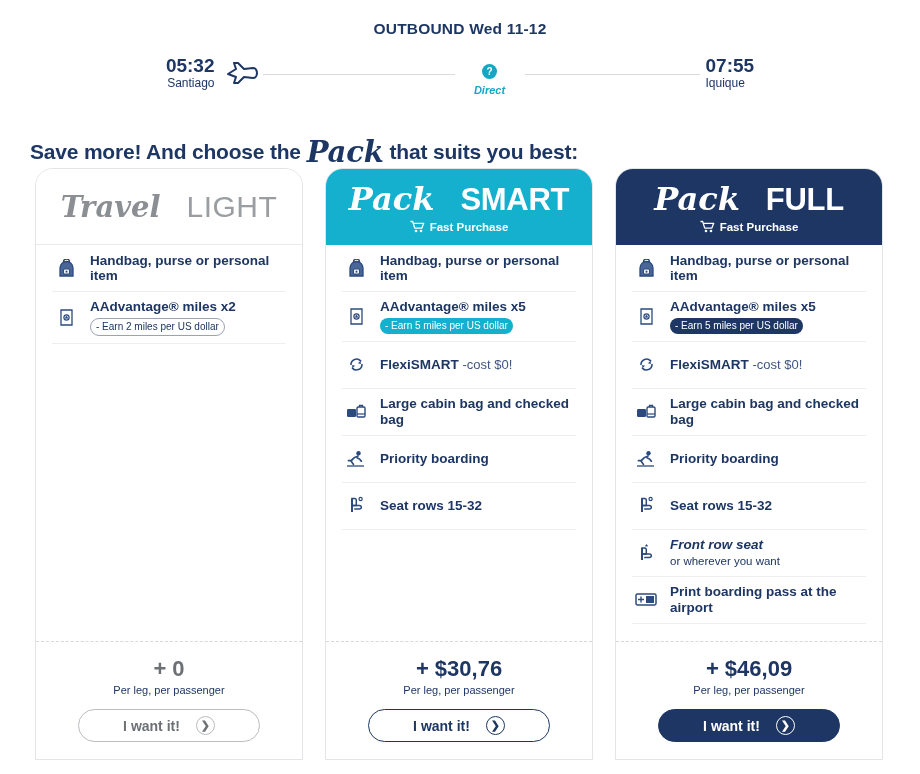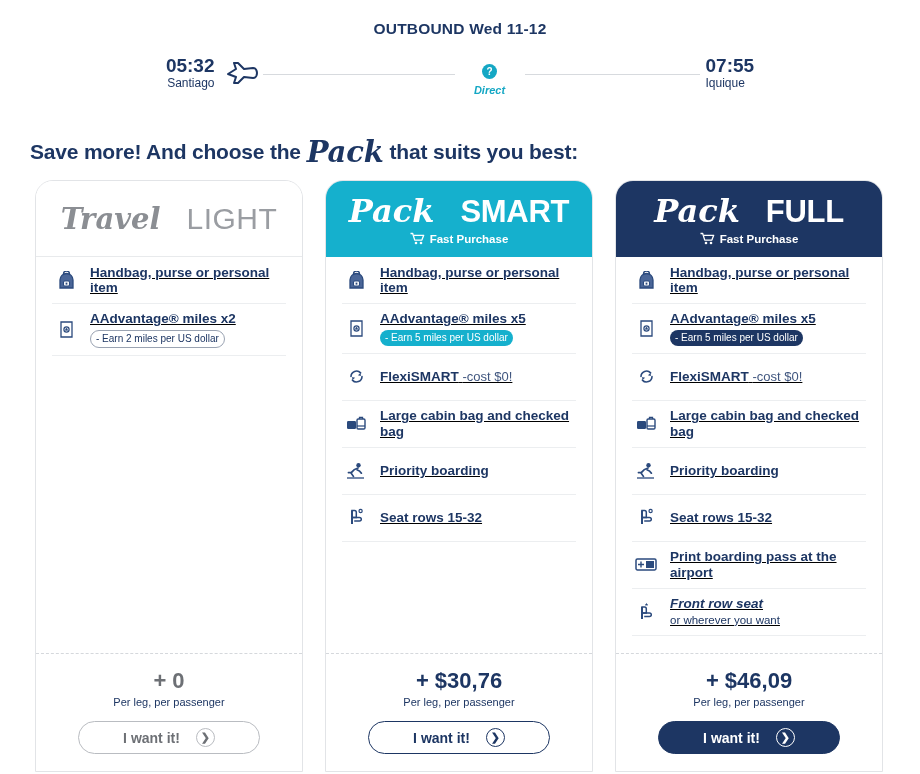--- a/index.html
+++ b/index.html
@@ -71,21 +71,21 @@
     font-weight: bold;
     font-size: 29px;
     padding: 0 6px;
     position: relative;
     top: 3px;
   }
 
   
   .cards {
     position: absolute;
-    top: 180px; left: 35px;
+    top: 168px; left: 35px;
     display: flex;
     gap: 22px;
   }
   .card {
     width: 268px;
     height: 592px;
     border: 1px solid #e2e4e7;
     border-top-left-radius: 18px;
     border-top-right-radius: 18px;
     background: #fff;
@@ -126,21 +126,21 @@
 
   .fast-purchase {
     margin-top: 2px;
     color: #ffffff;
     font-size: 11.5px;
     font-weight: bold;
     display: flex; align-items: center; gap: 5px;
   }
 
   
-  .features { flex: 1 1 auto; padding: 0 16px; text-decoration: underline; }
+  .features { flex: 1 1 auto; padding: 0 16px; }
   .feat {
     display: flex;
     align-items: center;
     gap: 12px;
     min-height: 47px;
     padding: 7px 2px;
     border-bottom: 1px solid #eceef0;
   }
   .feat:last-child { border-bottom: 1px solid #eceef0; }
   .feat-icon {
@@ -458,38 +458,38 @@
                 <path d="M4 2.5h2.6c1 0 1.7.8 1.7 1.8v5.2H4z" fill="none" stroke="#2b4a7d" stroke-width="1.5"></path>
                 <path d="M4 9.5h7.5c1 0 1.8.8 1.8 1.8s-.8 1.7-1.8 1.7H6.2" fill="none" stroke="#2b4a7d" stroke-width="1.5"></path>
                 <path d="M4 2.5v13.5" fill="none" stroke="#2b4a7d" stroke-width="2"></path>
                 <circle cx="12.6" cy="3" r="1.6" fill="none" stroke="#2b4a7d" stroke-width="1.2"></circle>
               </svg>
             </div>
             <div class="feat-text"><span class="">Seat rows 15-32</span></div>
           </div>
           <div class="feat">
             <div class="feat-icon">
+              <svg width="17" height="19" viewBox="0 0 17 19">
+                <path d="M4 5h2.6c1 0 1.7.8 1.7 1.8V11H4z" fill="none" stroke="#2b4a7d" stroke-width="1.5"></path>
+                <path d="M4 11h7.5c1 0 1.8.8 1.8 1.8s-.8 1.7-1.8 1.7H6.2" fill="none" stroke="#2b4a7d" stroke-width="1.5"></path>
+                <path d="M4 5v12" fill="none" stroke="#2b4a7d" stroke-width="2"></path>
+                <path d="M8.5 0.8l.5 1.1 1.2.1-.9.8.3 1.2-1.1-.7-1.1.7.3-1.2-.9-.8 1.2-.1z" fill="#2b4a7d"></path>
+              </svg>
+            </div>
+            <div class="feat-text"><span class="italic">Front row seat</span><span class="feat-sub">or wherever you want</span></div>
+          </div>
+          <div class="feat">
+            <div class="feat-icon">
               <svg width="22" height="15" viewBox="0 0 22 15">
                 <rect x="1" y="2" width="20" height="11" rx="1.4" fill="#ffffff" stroke="#2b4a7d" stroke-width="1.5"></rect>
                 <rect x="11" y="4" width="8" height="7" fill="#2b4a7d"></rect>
                 <path d="M6 4.5v6M3 7.5h6" stroke="#2b4a7d" stroke-width="1.4"></path>
               </svg>
             </div>
             <div class="feat-text"><span class="">Print boarding pass at the airport</span></div>
-          </div>
-          <div class="feat">
-            <div class="feat-icon">
-              <svg width="17" height="19" viewBox="0 0 17 19">
-                <path d="M4 5h2.6c1 0 1.7.8 1.7 1.8V11H4z" fill="none" stroke="#2b4a7d" stroke-width="1.5"></path>
-                <path d="M4 11h7.5c1 0 1.8.8 1.8 1.8s-.8 1.7-1.8 1.7H6.2" fill="none" stroke="#2b4a7d" stroke-width="1.5"></path>
-                <path d="M4 5v12" fill="none" stroke="#2b4a7d" stroke-width="2"></path>
-                <path d="M8.5 0.8l.5 1.1 1.2.1-.9.8.3 1.2-1.1-.7-1.1.7.3-1.2-.9-.8 1.2-.1z" fill="#2b4a7d"></path>
-              </svg>
-            </div>
-            <div class="feat-text"><span class="italic">Front row seat</span><span class="feat-sub">or wherever you want</span></div>
           </div>
         </div>
         <div class="card-foot">
           <div class="price navy">+ $46,09</div>
           <div class="per">Per leg, per passenger</div>
           <div class="cta filled-navy">
             <span>I want it!</span>
             <span class="chev">❯</span>
           </div>
         </div>

